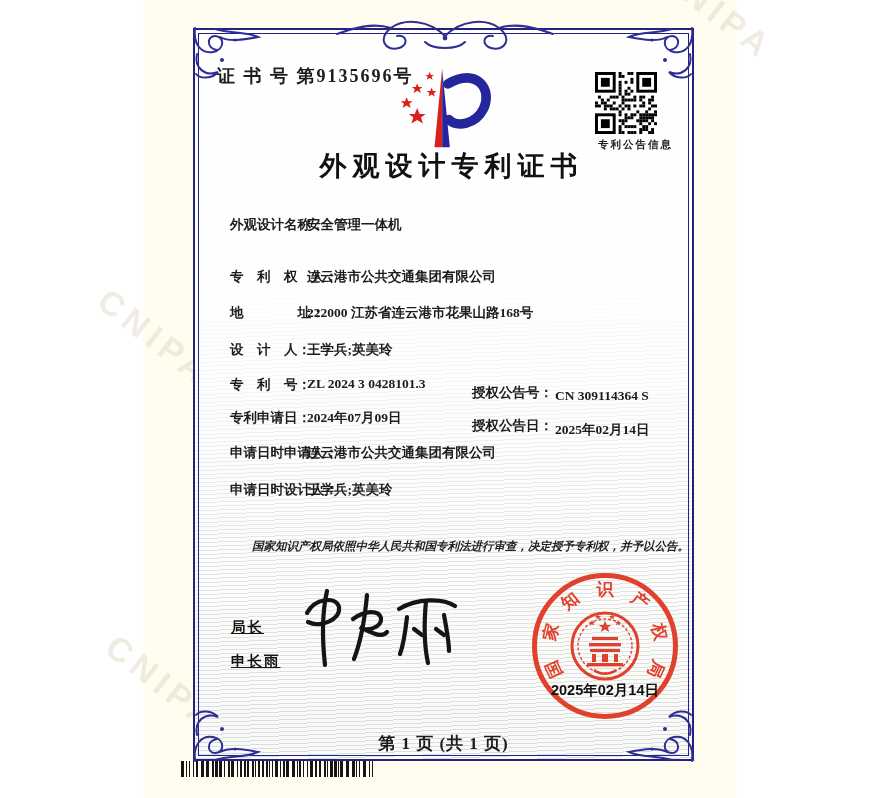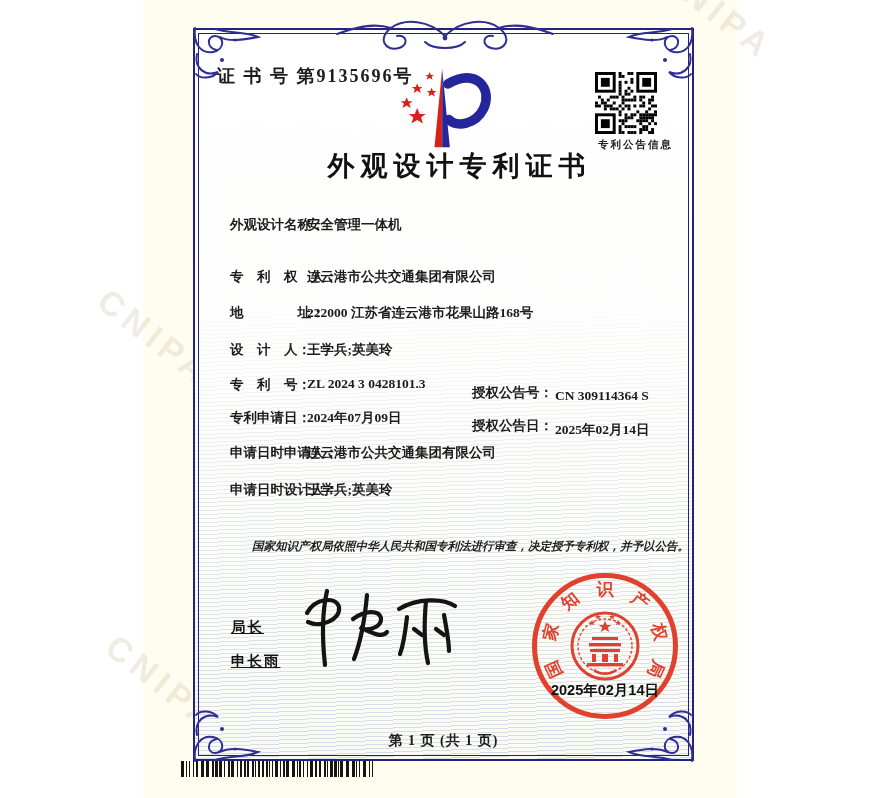--- a/index.html
+++ b/index.html
@@ -18,21 +18,21 @@
           linear-gradient(180deg,#ffffff 0%,rgba(255,255,255,.9) 38%,rgba(255,255,255,.35) 68%,rgba(255,255,255,.05) 100%),
           repeating-linear-gradient(178deg,rgba(116,130,185,.28) 0 1px,rgba(255,255,255,0) 1px 4px);}
   .cert-inner{position:absolute;inset:3px;border:1px solid #23237f;pointer-events:none;}
   .flo{position:absolute;width:70px;height:55px;color:#2e2e96;}
   .toporn{position:absolute;left:330px;top:10px;width:224px;height:46px;color:#2e2e96;}
   .cert-no{position:absolute;left:22px;top:34px;font-size:18px;letter-spacing:2px;font-weight:600;}
   .logo{position:absolute;left:203px;top:32px;width:96px;height:88px;}
   .qr{position:absolute;left:400px;top:42px;width:62px;height:62px;background:#fff;}
   .qr-label{position:absolute;left:384px;top:108px;width:94px;text-align:right;
             font-size:10.5px;letter-spacing:2px;font-weight:600;color:#222;}
-  .title{position:absolute;left:16px;top:118px;width:100%;text-align:center;
+  .title{position:absolute;left:8px;top:118px;width:100%;text-align:center;
          font-family:"Liberation Sans","DejaVu Sans",sans-serif;font-weight:700;
          font-size:27px;letter-spacing:6px;color:#111;}
   .row{position:absolute;left:0;width:100%;height:20px;font-size:13.5px;font-weight:600;white-space:nowrap;padding-left:20px;}
   .row .lab {position:absolute;left:35px;}
   .row .val {position:absolute;left:112px;}
   .row .lab2{position:absolute;left:277px;margin-top:8px;}
   .row .val2{position:absolute;left:360px;margin-top:12px;}
   .statement{position:absolute;left:34px;top:506px;width:432px;font-size:11.5px;
              line-height:20px;font-style:italic;font-weight:600;color:#222;}
   .statement .l1{text-indent:2em;white-space:nowrap;}
@@ -42,21 +42,21 @@
   .sig{position:absolute;left:100px;top:553px;width:175px;height:95px;color:#141414;}
   .seal{position:absolute;left:337px;top:543px;width:146px;height:146px;opacity:.94;}
   .seal-ring{position:absolute;inset:0;border:5px solid #df3722;border-radius:50%;}
   .seal-char{position:absolute;font-family:"Liberation Sans","DejaVu Sans",sans-serif;
              font-weight:700;font-size:17px;color:#df3722;}
   .emblem{position:absolute;left:36px;top:32px;width:74px;height:82px;color:#df3722;}
   .seal-date{position:absolute;left:330px;top:651px;width:160px;text-align:center;
              font-family:"Liberation Sans","DejaVu Sans",sans-serif;
              font-weight:700;font-size:14.5px;color:#101010;z-index:5;}
   .footer{position:absolute;left:0;top:702px;width:100%;text-align:center;
-          font-size:14px;font-weight:600;letter-spacing:1px;}
+          font-size:17px;font-weight:600;letter-spacing:1px;}
   .barcode{position:absolute;left:181px;top:761px;width:192px;height:16px;}
 </style>
 </head>
 <body>
 
 <div id="stage">
   <div class="photo"></div>
 
   <span class="wm" style="left:288px;top:62px">CNIPA</span>
   <span class="wm" style="left:470px;top:198px">CNIPA</span>

